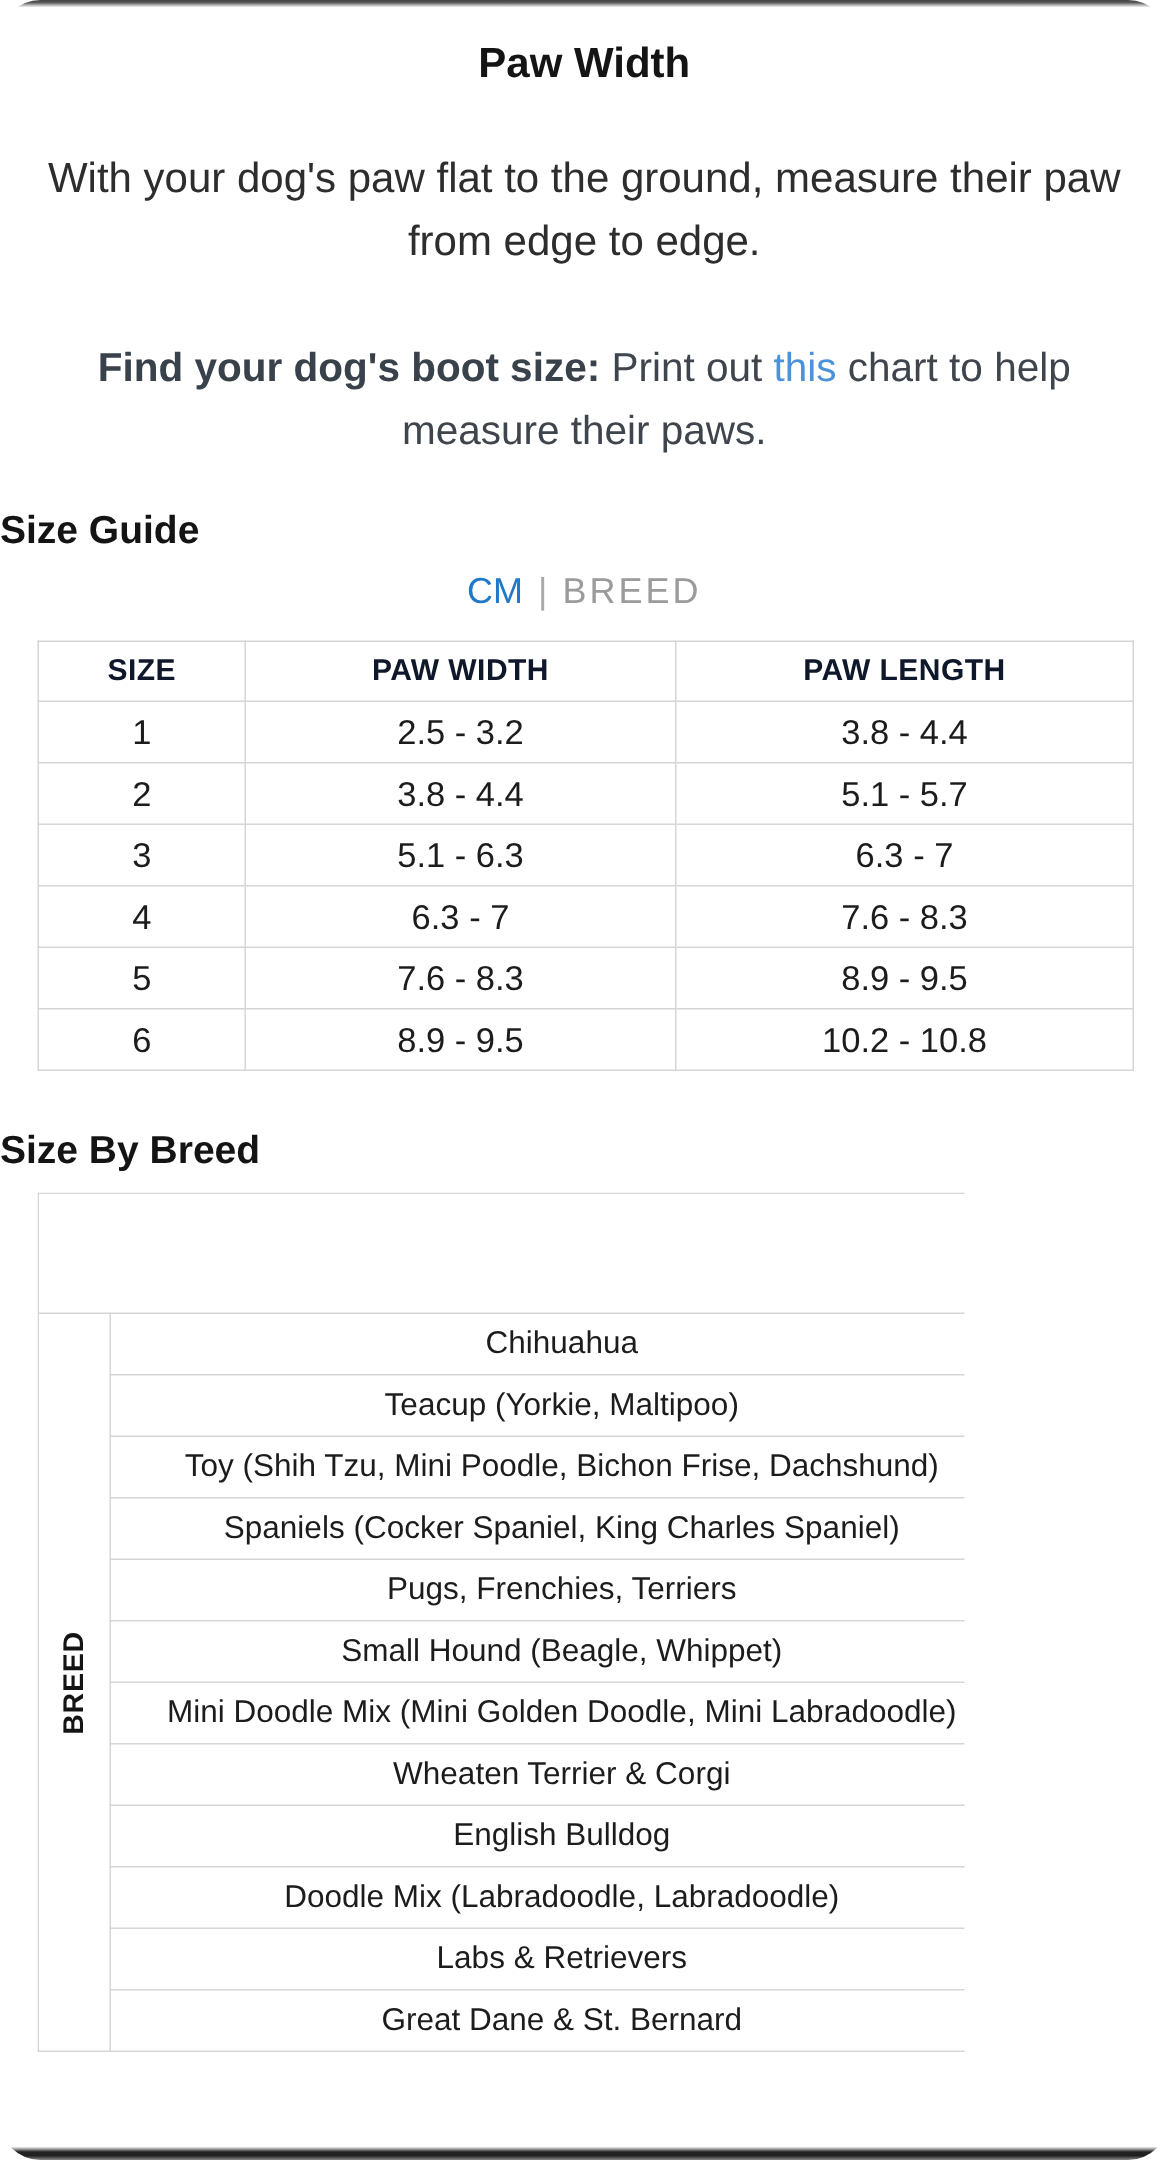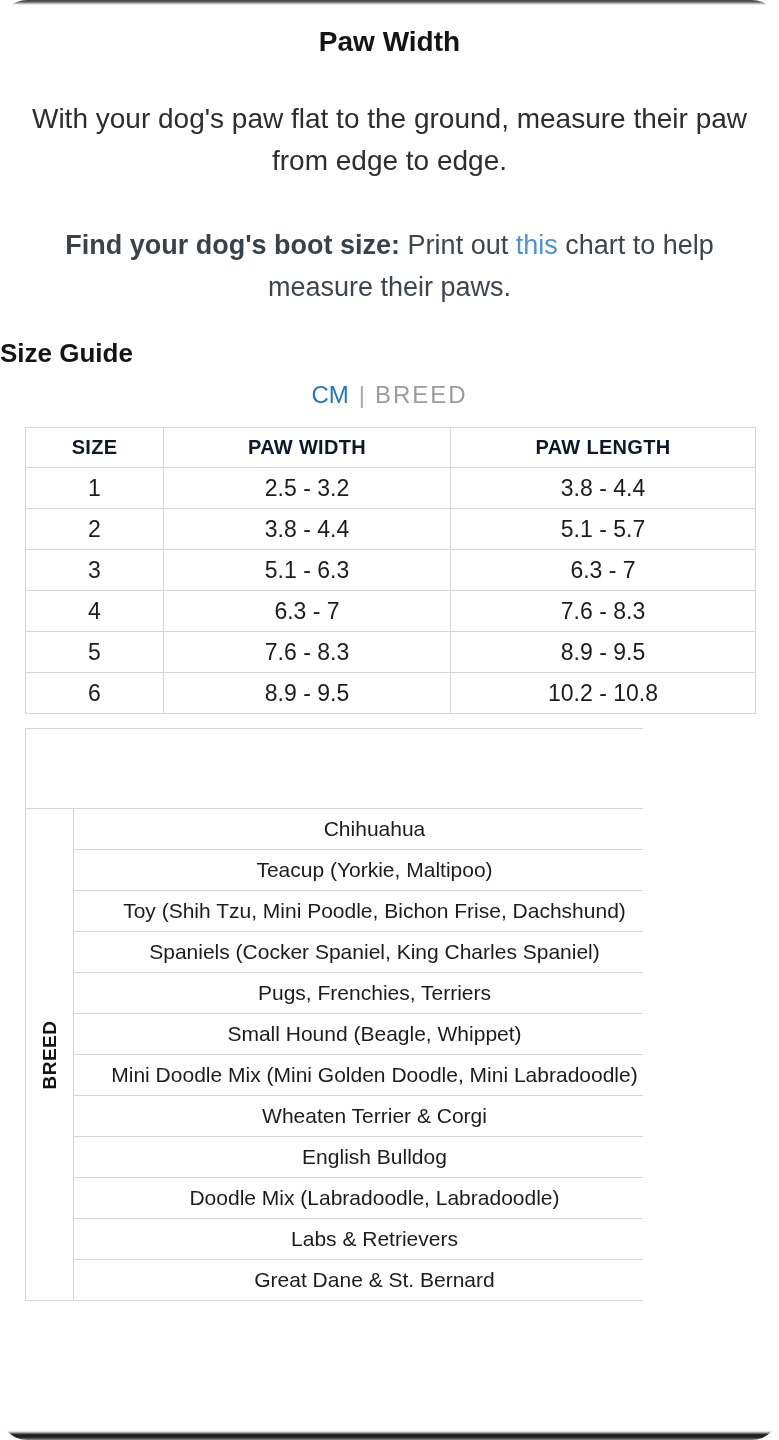--- a/index.html
+++ b/index.html
@@ -112,20 +112,21 @@
           <td>8.9 - 9.5</td>
         </tr>
         <tr>
           <td>6</td>
           <td>8.9 - 9.5</td>
           <td>10.2 - 10.8</td>
         </tr>
       </tbody>
   </table>
 
+  <h2 class="section-heading breed-heading">Size By Breed</h2>
 
   <div class="breed-wrap">
     <table class="breed-table">
       <colgroup>
           <col style="width:48px">
           <col style="width:602px">
           <col style="width:80px">
           <col style="width:330px">
         </colgroup>
       <tbody id="breed-body">

